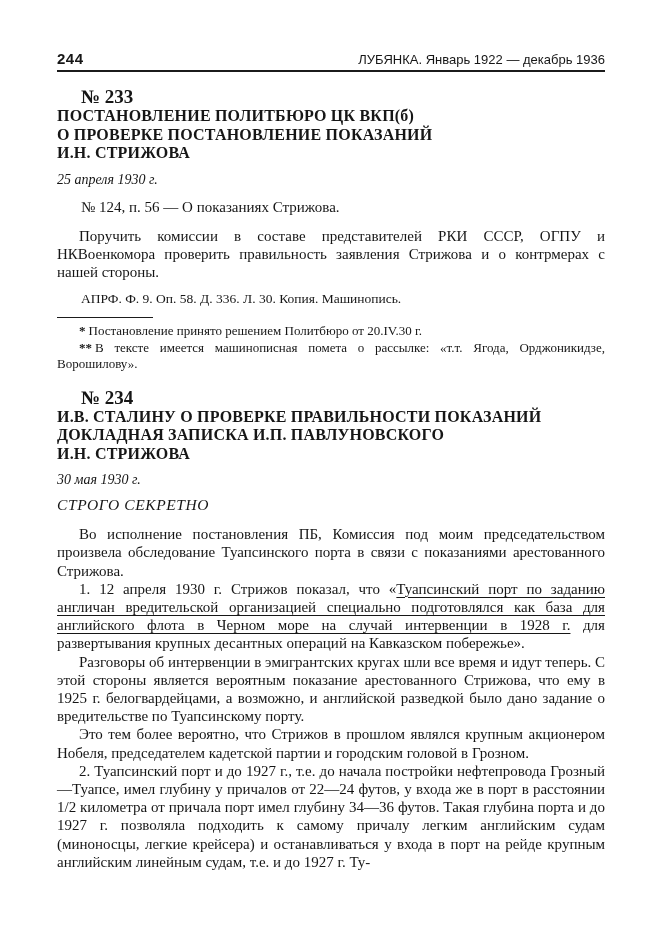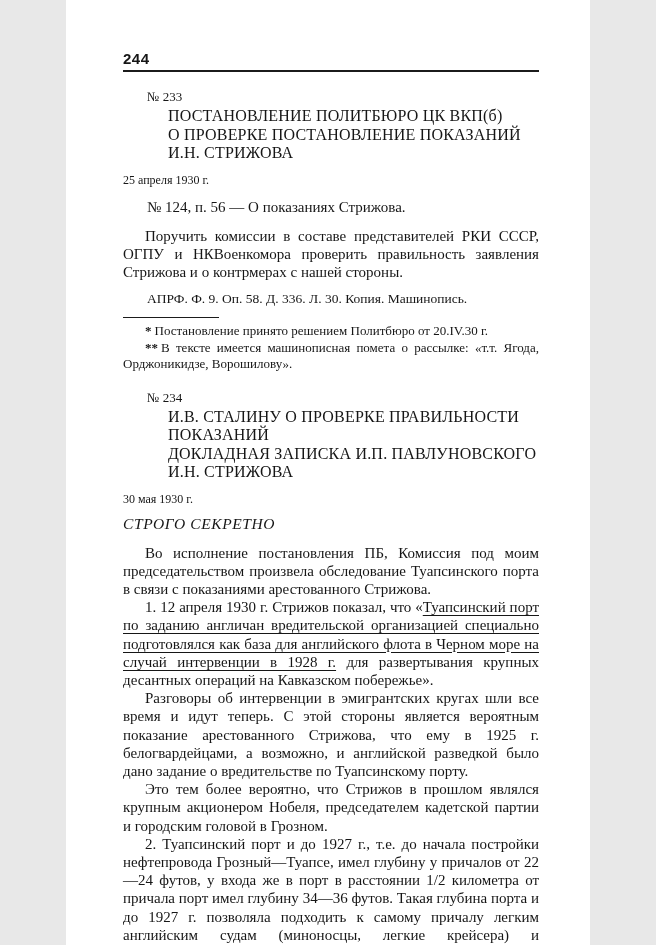--- a/index.html
+++ b/index.html
@@ -1,18 +1,18 @@
 <!DOCTYPE html>
 <html lang="ru"><head>
 <meta charset="utf-8">
 <style>
   html, body { margin: 0; padding: 0; background: #e8e8e8; }
   .page {
     position: relative;
-    width: 524px; height: 945px;
+    width: 656px; height: 945px;
     box-sizing: border-box;
     margin: 0 auto;
     background: #ffffff;
     color: #161616;
     padding: 50px 51px 0 57px;
     overflow: hidden;
     font-family: "Liberation Serif", serif;
   }
   
   .header {
@@ -21,31 +21,30 @@
     padding-bottom: 3px;
     font-family: "Liberation Sans", sans-serif;
   }
   .page-number { font-size: 15px; font-weight: 700; letter-spacing: 0.5px; }
   .running-title { font-size: 13px; font-weight: 400; }
 
   
   .doc-number {
     margin-top: 16px;
     padding-left: 24px;
-    font-weight: 400; font-size: 13px; line-height: 18px;
+    font-weight: 700; font-size: 19px; line-height: 18px;
   }
   .doc-title {
     margin-top: 1px;
-    font-weight: 400; font-size: 16px; line-height: 18.5px;
+    font-weight: 700; font-size: 16px; line-height: 18.5px;
     letter-spacing: 0.2px;
-    margin-left: 45px;
   }
   .doc-date {
     margin-top: 8px;
-    font-size: 12px; line-height: 18px;
+    font-style: italic; font-size: 14px; line-height: 18px;
   }
   .agenda-line {
     margin-top: 9px;
     padding-left: 24px;
     font-size: 15px; line-height: 18px;
   }
   .classification {
     margin-top: 7px;
     font-style: italic; font-size: 15.5px; line-height: 18px;
     letter-spacing: 0.6px; font-weight: 500;
@@ -77,20 +76,21 @@
   .u { text-decoration: underline; text-underline-offset: 2.5px; text-decoration-thickness: 1.2px; }
   .sec-234 { margin-top: 15px; }
 </style>
 </head>
 <body>
 
 <div class="page">
 
   <div class="header">
     <span class="page-number">244</span>
+    <span class="running-title">ЛУБЯНКА. Январь 1922 — декабрь 1936</span>
   </div>
 
   <section>
     <div class="doc-number">№ 233</div>
     <div class="doc-title">
       <div>ПОСТАНОВЛЕНИЕ ПОЛИТБЮРО ЦК ВКП(б)</div>
       <div>О ПРОВЕРКЕ ПОСТАНОВЛЕНИЕ ПОКАЗАНИЙ</div>
       <div>И.Н. СТРИЖОВА</div>
     </div>
     <div class="doc-date">25 апреля 1930 г.</div>

